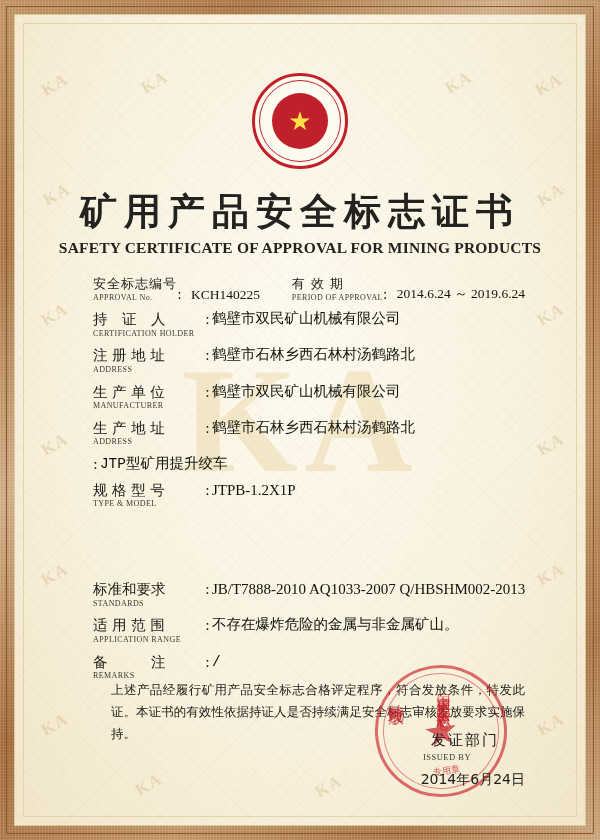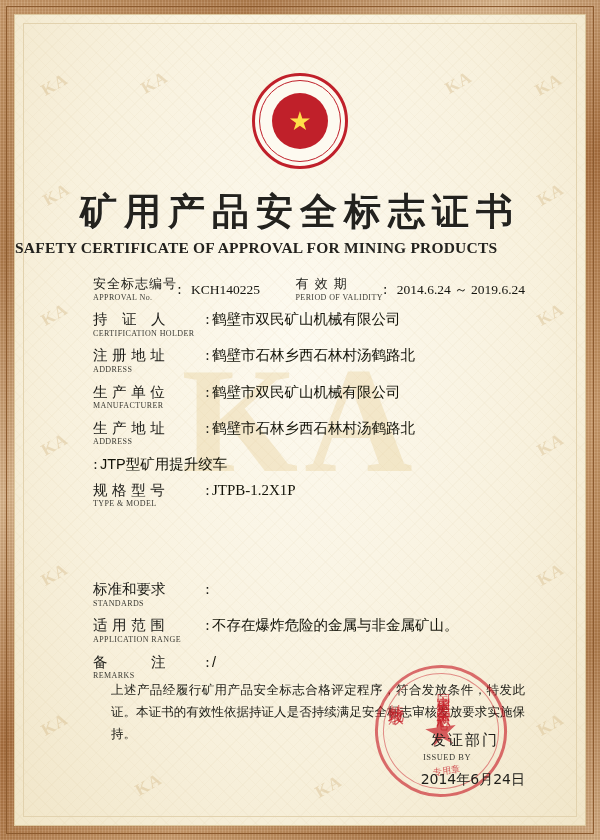--- a/index.html
+++ b/index.html
@@ -154,37 +154,38 @@
     font-weight: bold;
     font-size: 37px;
     letter-spacing: 7px;
     color: #23221e;
     text-shadow: 0 1px 0 rgba(255,255,255,0.6);
   }
   .title-en {
     position: absolute;
     top: 224px;
     left: 0; right: 0;
+    text-align: center;
     font-family: "Liberation Serif", serif;
     font-weight: bold;
     font-size: 15.5px;
     letter-spacing: 0.2px;
     color: #23221e;
   }
 
   
   .meta-row {
     position: absolute;
     top: 262px;
     left: 78px;
     right: 60px;
     display: flex;
     justify-content: space-between;
   }
-  .meta-block { display: flex; align-items: center; }
+  .meta-block { display: flex; align-items: flex-end; }
   .meta-labels { text-align: left; }
   .lbl-cn {
     font-size: 13px;
     color: #1c1c18;
     font-family: "DejaVu Sans", sans-serif;
     letter-spacing: 1px;
     line-height: 1.15;
     white-space: nowrap;
   }
   .lbl-en {
@@ -226,21 +227,21 @@
   }
   .field-colon {
     font-size: 14.5px;
     color: #1c1c18;
     margin: 0 2px 0 0;
     line-height: 1.15;
   }
   .field-value {
     font-size: 14.5px;
     color: #121208;
-    font-family: Liberation Sans, sans-serif;
+    font-family: Liberation Mono, monospace;
     line-height: 1.15;
     padding-top: 0px;
     white-space: nowrap;
   }
   .field-value.mono {
     font-family: "Liberation Serif", serif;
     font-size: 15px;
   }
 
   
@@ -390,21 +391,21 @@
         <div class="meta-labels">
           <div class="lbl-cn">安全标志编号</div>
           <div class="lbl-en">APPROVAL No.</div>
         </div>
         <div class="field-colon">:</div>
         <div class="meta-value">KCH140225</div>
       </div>
       <div class="meta-block">
         <div class="meta-labels">
           <div class="lbl-cn">有 效 期</div>
-          <div class="lbl-en">PERIOD OF VALIDITY</div>
+          <div class="lbl-en">PERIOD OF APPROVAL</div>
         </div>
         <div class="field-colon">:</div>
         <div class="meta-value">2014.6.24 ～ 2019.6.24</div>
       </div>
     </div>
 
     <div class="fields">
 
       <div class="field-row">
         <div class="field-label">
@@ -459,20 +460,21 @@
     </div>
 
     <div class="fields-lower">
 
       <div class="field-row">
         <div class="field-label">
           <div class="lbl-cn">标准和要求</div>
           <div class="lbl-en">STANDARDS</div>
         </div>
         <div class="field-colon">:</div>
+        <div class="field-value mono">JB/T7888-2010 AQ1033-2007 Q/HBSHM002-2013</div>
       </div>
 
       <div class="field-row">
         <div class="field-label">
           <div class="lbl-cn">适 用 范 围</div>
           <div class="lbl-en">APPLICATION RANGE</div>
         </div>
         <div class="field-colon">:</div>
         <div class="field-value">不存在爆炸危险的金属与非金属矿山。</div>
       </div>

